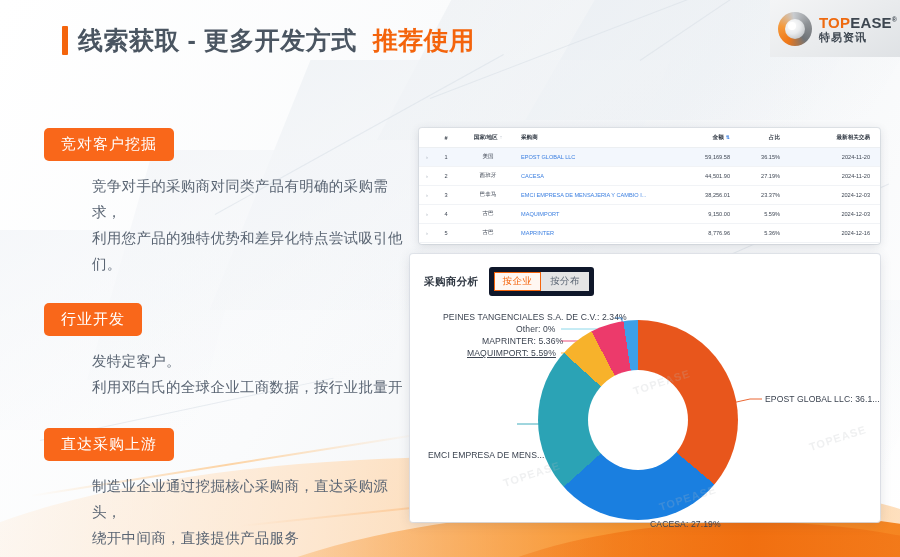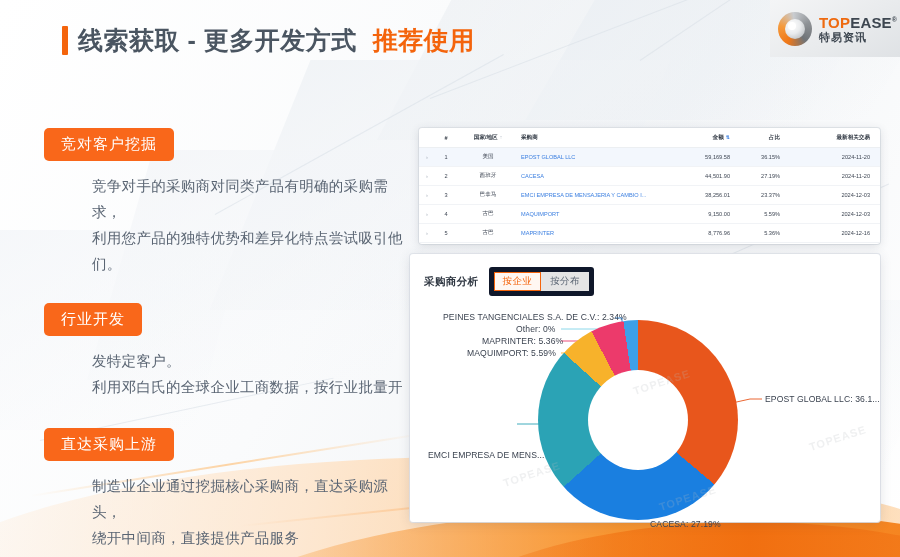--- a/index.html
+++ b/index.html
@@ -306,18 +306,18 @@
     </div>
 
     <div class="wm" style="left:222px; top:80px;">TOPEASE</div>
     <div class="wm" style="left:92px;  top:172px;">TOPEASE</div>
     <div class="wm" style="left:248px; top:196px;">TOPEASE</div>
     <div class="wm" style="left:398px; top:136px;">TOPEASE</div>
 
     <div class="lab" style="left:33px;  top:16px;">PEINES TANGENCIALES S.A. DE C.V.: 2.34%</div>
     <div class="lab" style="left:106px; top:28px;">Other: 0%</div>
     <div class="lab" style="left:72px;  top:40px;">MAPRINTER: 5.36%</div>
-    <div class="lab" style="left:57px;  top:52px;">MAQUIMPORT: 5.59%</div>
+    <div class="lab" style="left:57px;  top:52px;text-decoration:underline;">MAQUIMPORT: 5.59%</div>
     <div class="lab" style="left:18px;  top:123px;margin-top:31px;">EMCI EMPRESA DE MENS...</div>
     <div class="lab" style="left:355px; top:98px;">EPOST GLOBAL LLC:  36.1...</div>
     <div class="lab" style="left:240px; top:223px;">CACESA:  27.19%</div>
   </div>
 </div>
 
 </body></html>

